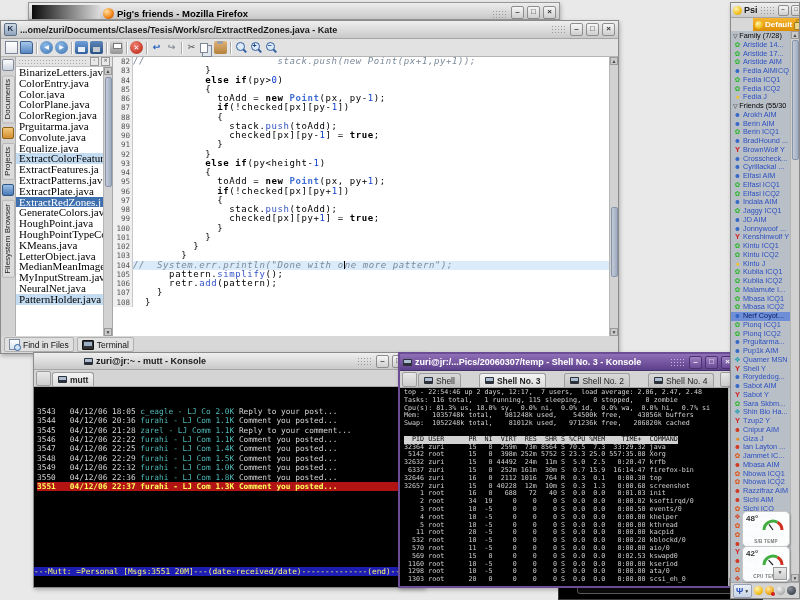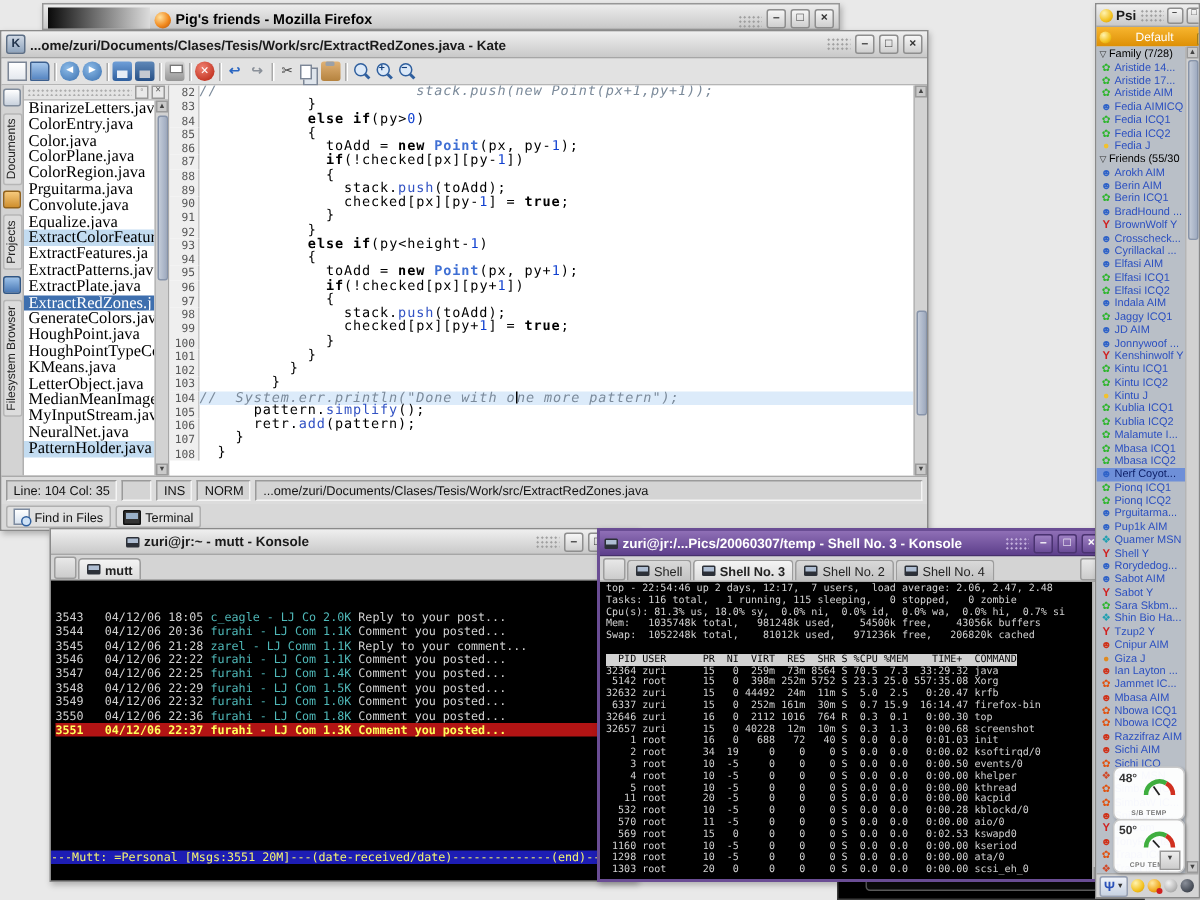--- a/index.html
+++ b/index.html
@@ -133,22 +133,22 @@
   #konsole-content{flex:1;padding:1px 0 0 4px;}
   #konsole-content .termtext{font-size:6.7px;line-height:7.8px;}
   .krow{height:7.8px;}
   .k-header{background:#d2d2d2;color:#000;display:inline-block;}
   .term .vscroll{position:absolute;top:0;right:0;bottom:0;}
   
   #psi{left:730px;top:2px;width:70px;height:597px;z-index:6;display:flex;flex-direction:column;box-sizing:border-box;}
   #psi .tbar{height:14px;padding:0 2px;gap:2px;font-size:9px;}
   #psi .wbtn{width:9px;height:9px;font-size:6px;line-height:7px;}
   .bulb{width:9px;height:9px;border-radius:50%;background:radial-gradient(circle at 35% 30%,#fff3b0,#f3c11e 60%,#c98f07);flex:none;}
-  #psi-profile{height:13px;background:linear-gradient(#f7b52f,#dd8f04);display:flex;align-items:center;gap:16px;
-               padding:0 2px;color:#fff;font-size:8px;font-weight:normal;white-space:nowrap;overflow:hidden;}
+  #psi-profile{height:13px;background:linear-gradient(#f7b52f,#dd8f04);display:flex;align-items:center;gap:2px;
+               padding:0 2px;color:#fff;font-size:8px;font-weight:bold;white-space:nowrap;overflow:hidden;margin-left:22px;}
   .lock{width:7px;height:6px;background:#e8d48a;border:1px solid #a07c18;border-radius:1px;position:relative;flex:none;margin-top:2px;}
   .lock::before{content:"";position:absolute;left:1px;top:-4px;width:3px;height:3px;border:1px solid #a07c18;border-bottom:none;border-radius:3px 3px 0 0;}
   #psi-roster-wrap{flex:1;display:flex;min-height:0;background:#b9bfc7;}
   #roster{flex:1;overflow:hidden;font-size:7.3px;color:#111;padding-top:1px;}
   .rrow{height:8.75px;line-height:8.75px;white-space:nowrap;overflow:hidden;padding-left:2px;}
   .rgroup{color:#000;}
   .rgroup .tri{font-size:6px;color:#333;}
   .rcontact{color:#2c50c0;}
   .rcontact.sel{background:#6e8fd8;color:#0c1e66;}
   .ri{display:inline-block;width:9px;text-align:center;margin-right:1px;font-size:7px;font-style:normal;}
@@ -288,27 +288,20 @@
       </div>
       <div id="kate-edit">
         <div id="code"><div class="crow"><span class="ln">82</span><span class="ct"><span class="s-c">//                      stack.push(new Point(px+1,py+1));</span></span></div><div class="crow"><span class="ln">83</span><span class="ct"><span class="s-p">            }</span></span></div><div class="crow"><span class="ln">84</span><span class="ct"><span class="s-p">            </span><span class="s-k">else</span><span class="s-p"> </span><span class="s-k">if</span><span class="s-p">(py&gt;</span><span class="s-n">0</span><span class="s-p">)</span></span></div><div class="crow"><span class="ln">85</span><span class="ct"><span class="s-p">            {</span></span></div><div class="crow"><span class="ln">86</span><span class="ct"><span class="s-p">              toAdd = </span><span class="s-k">new</span><span class="s-p"> </span><span class="s-t">Point</span><span class="s-p">(px, py-</span><span class="s-n">1</span><span class="s-p">);</span></span></div><div class="crow"><span class="ln">87</span><span class="ct"><span class="s-p">              </span><span class="s-k">if</span><span class="s-p">(!checked[px][py-</span><span class="s-n">1</span><span class="s-p">])</span></span></div><div class="crow"><span class="ln">88</span><span class="ct"><span class="s-p">              {</span></span></div><div class="crow"><span class="ln">89</span><span class="ct"><span class="s-p">                stack.</span><span class="s-f">push</span><span class="s-p">(toAdd);</span></span></div><div class="crow"><span class="ln">90</span><span class="ct"><span class="s-p">                checked[px][py-</span><span class="s-n">1</span><span class="s-p">] = </span><span class="s-k">true</span><span class="s-p">;</span></span></div><div class="crow"><span class="ln">91</span><span class="ct"><span class="s-p">              }</span></span></div><div class="crow"><span class="ln">92</span><span class="ct"><span class="s-p">            }</span></span></div><div class="crow"><span class="ln">93</span><span class="ct"><span class="s-p">            </span><span class="s-k">else</span><span class="s-p"> </span><span class="s-k">if</span><span class="s-p">(py&lt;height-</span><span class="s-n">1</span><span class="s-p">)</span></span></div><div class="crow"><span class="ln">94</span><span class="ct"><span class="s-p">            {</span></span></div><div class="crow"><span class="ln">95</span><span class="ct"><span class="s-p">              toAdd = </span><span class="s-k">new</span><span class="s-p"> </span><span class="s-t">Point</span><span class="s-p">(px, py+</span><span class="s-n">1</span><span class="s-p">);</span></span></div><div class="crow"><span class="ln">96</span><span class="ct"><span class="s-p">              </span><span class="s-k">if</span><span class="s-p">(!checked[px][py+</span><span class="s-n">1</span><span class="s-p">])</span></span></div><div class="crow"><span class="ln">97</span><span class="ct"><span class="s-p">              {</span></span></div><div class="crow"><span class="ln">98</span><span class="ct"><span class="s-p">                stack.</span><span class="s-f">push</span><span class="s-p">(toAdd);</span></span></div><div class="crow"><span class="ln">99</span><span class="ct"><span class="s-p">                checked[px][py+</span><span class="s-n">1</span><span class="s-p">] = </span><span class="s-k">true</span><span class="s-p">;</span></span></div><div class="crow"><span class="ln">100</span><span class="ct"><span class="s-p">              }</span></span></div><div class="crow"><span class="ln">101</span><span class="ct"><span class="s-p">            }</span></span></div><div class="crow"><span class="ln">102</span><span class="ct"><span class="s-p">          }</span></span></div><div class="crow"><span class="ln">103</span><span class="ct"><span class="s-p">        }</span></span></div><div class="crow"><span class="ln">104</span><span class="ct hl"><span class="s-c">//  System.err.println("Done with o</span><span class="cursor"></span><span class="s-c">ne more pattern");</span></span></div><div class="crow"><span class="ln">105</span><span class="ct"><span class="s-p">      pattern.</span><span class="s-f">simplify</span><span class="s-p">();</span></span></div><div class="crow"><span class="ln">106</span><span class="ct"><span class="s-p">      retr.</span><span class="s-f">add</span><span class="s-p">(pattern);</span></span></div><div class="crow"><span class="ln">107</span><span class="ct"><span class="s-p">    }</span></span></div><div class="crow"><span class="ln">108</span><span class="ct"><span class="s-p">  }</span></span></div></div>
         <div class="vscroll" style="position:relative;">
           <span class="vs-arrow" style="top:0">▲</span>
           <span class="vs-thumb" style="top:150px;height:70px"></span>
           <span class="vs-arrow" style="bottom:0">▼</span>
         </div>
       </div>
     </div>
-    <div id="kate-status">
-      <span class="st-cell">Line: 104 Col: 35</span>
-      <span class="st-cell" style="width:10px"></span>
-      <span class="st-cell">INS</span>
-      <span class="st-cell">NORM</span>
-      <span class="st-cell" style="flex:1">...ome/zuri/Documents/Clases/Tesis/Work/src/ExtractRedZones.java</span>
-    </div>
     <div id="kate-tools">
       <span class="tool-btn">
         <span class="tool-ic-find"></span>
         <span>Find in Files</span>
       </span>
       <span class="tool-btn">
         <span class="tool-ic-term"></span>
         <span>Terminal</span>
       </span>
     </div>
@@ -346,21 +339,21 @@
     <div class="tbar active-purple">
       <span class="wicon term-ic"></span>
       <span>zuri@jr:/...Pics/20060307/temp - Shell No. 3 - Konsole</span>
       <span class="tb-dots"></span>
       <span class="wbtn">–</span>
       <span class="wbtn">□</span>
       <span class="wbtn">×</span>
     </div>
     <div class="tabbar">
       <span class="tab-side-btn"></span>
-      <span id="konsole-tabs" style="display:flex;gap:1px;align-items:center;">
+      <span id="konsole-tabs" style="display:flex;gap:18px;align-items:center;">
           <span class="tab">
             <span class="term-ic"></span>
             <span>Shell</span>
           </span>
           <span class="tab active">
             <span class="term-ic"></span>
             <span>Shell No. 3</span>
           </span>
           <span class="tab">
             <span class="term-ic"></span>
@@ -481,21 +474,21 @@
   <div class="gauge" style="left:742px;top:511px;">
     <span class="gv">48°</span>
     <svg width="26" height="18" viewBox="0 0 26 18">
       <path d="M4 15 A9 9 0 0 1 17.5 7.2" fill="none" stroke="#3fae3f" stroke-width="3"></path>
       <path d="M17.5 7.2 A9 9 0 0 1 22 15" fill="none" stroke="#d03020" stroke-width="3"></path>
       <line x1="13" y1="15" x2="9" y2="9.4" stroke="#222" stroke-width="1.2"></line>
     </svg>
     <span class="gl">S/B TEMP</span>
   </div>
   <div class="gauge" style="left:742px;top:546px;">
-    <span class="gv">50°</span>
+    <span class="gv">42°</span>
     <svg width="26" height="18" viewBox="0 0 26 18">
       <path d="M4 15 A9 9 0 0 1 17.5 7.2" fill="none" stroke="#3fae3f" stroke-width="3"></path>
       <path d="M17.5 7.2 A9 9 0 0 1 22 15" fill="none" stroke="#d03020" stroke-width="3"></path>
       <line x1="13" y1="15" x2="8.6" y2="10.2" stroke="#222" stroke-width="1.2"></line>
     </svg>
     <span class="gl">CPU TEMP</span>
   </div>
   <div id="gauge-dd">▼</div>
 
 </div>

